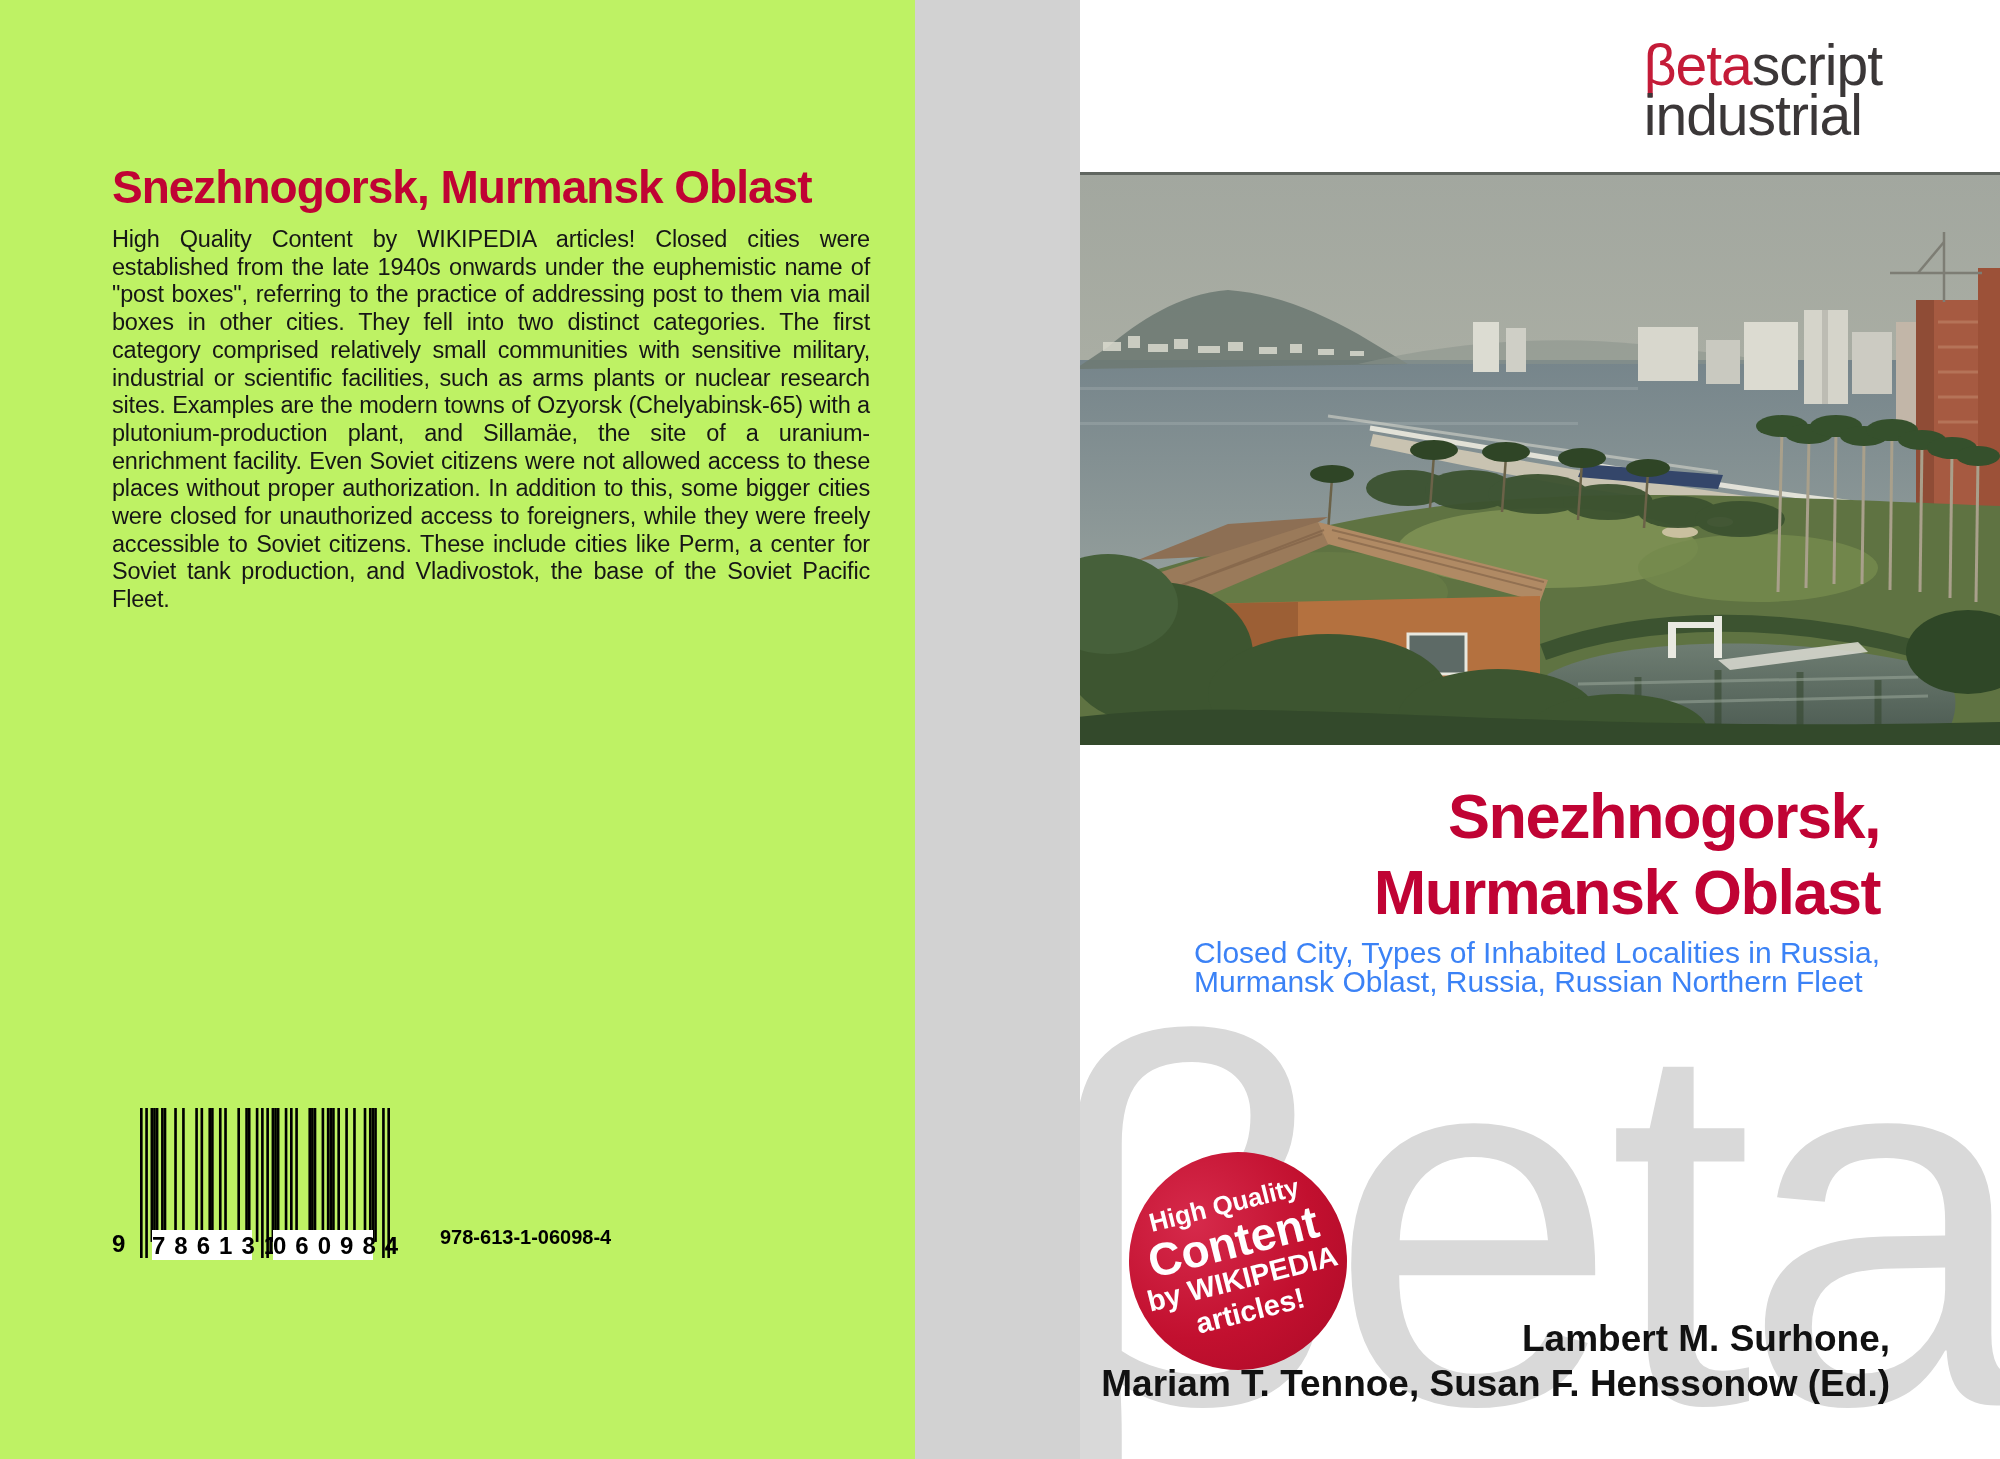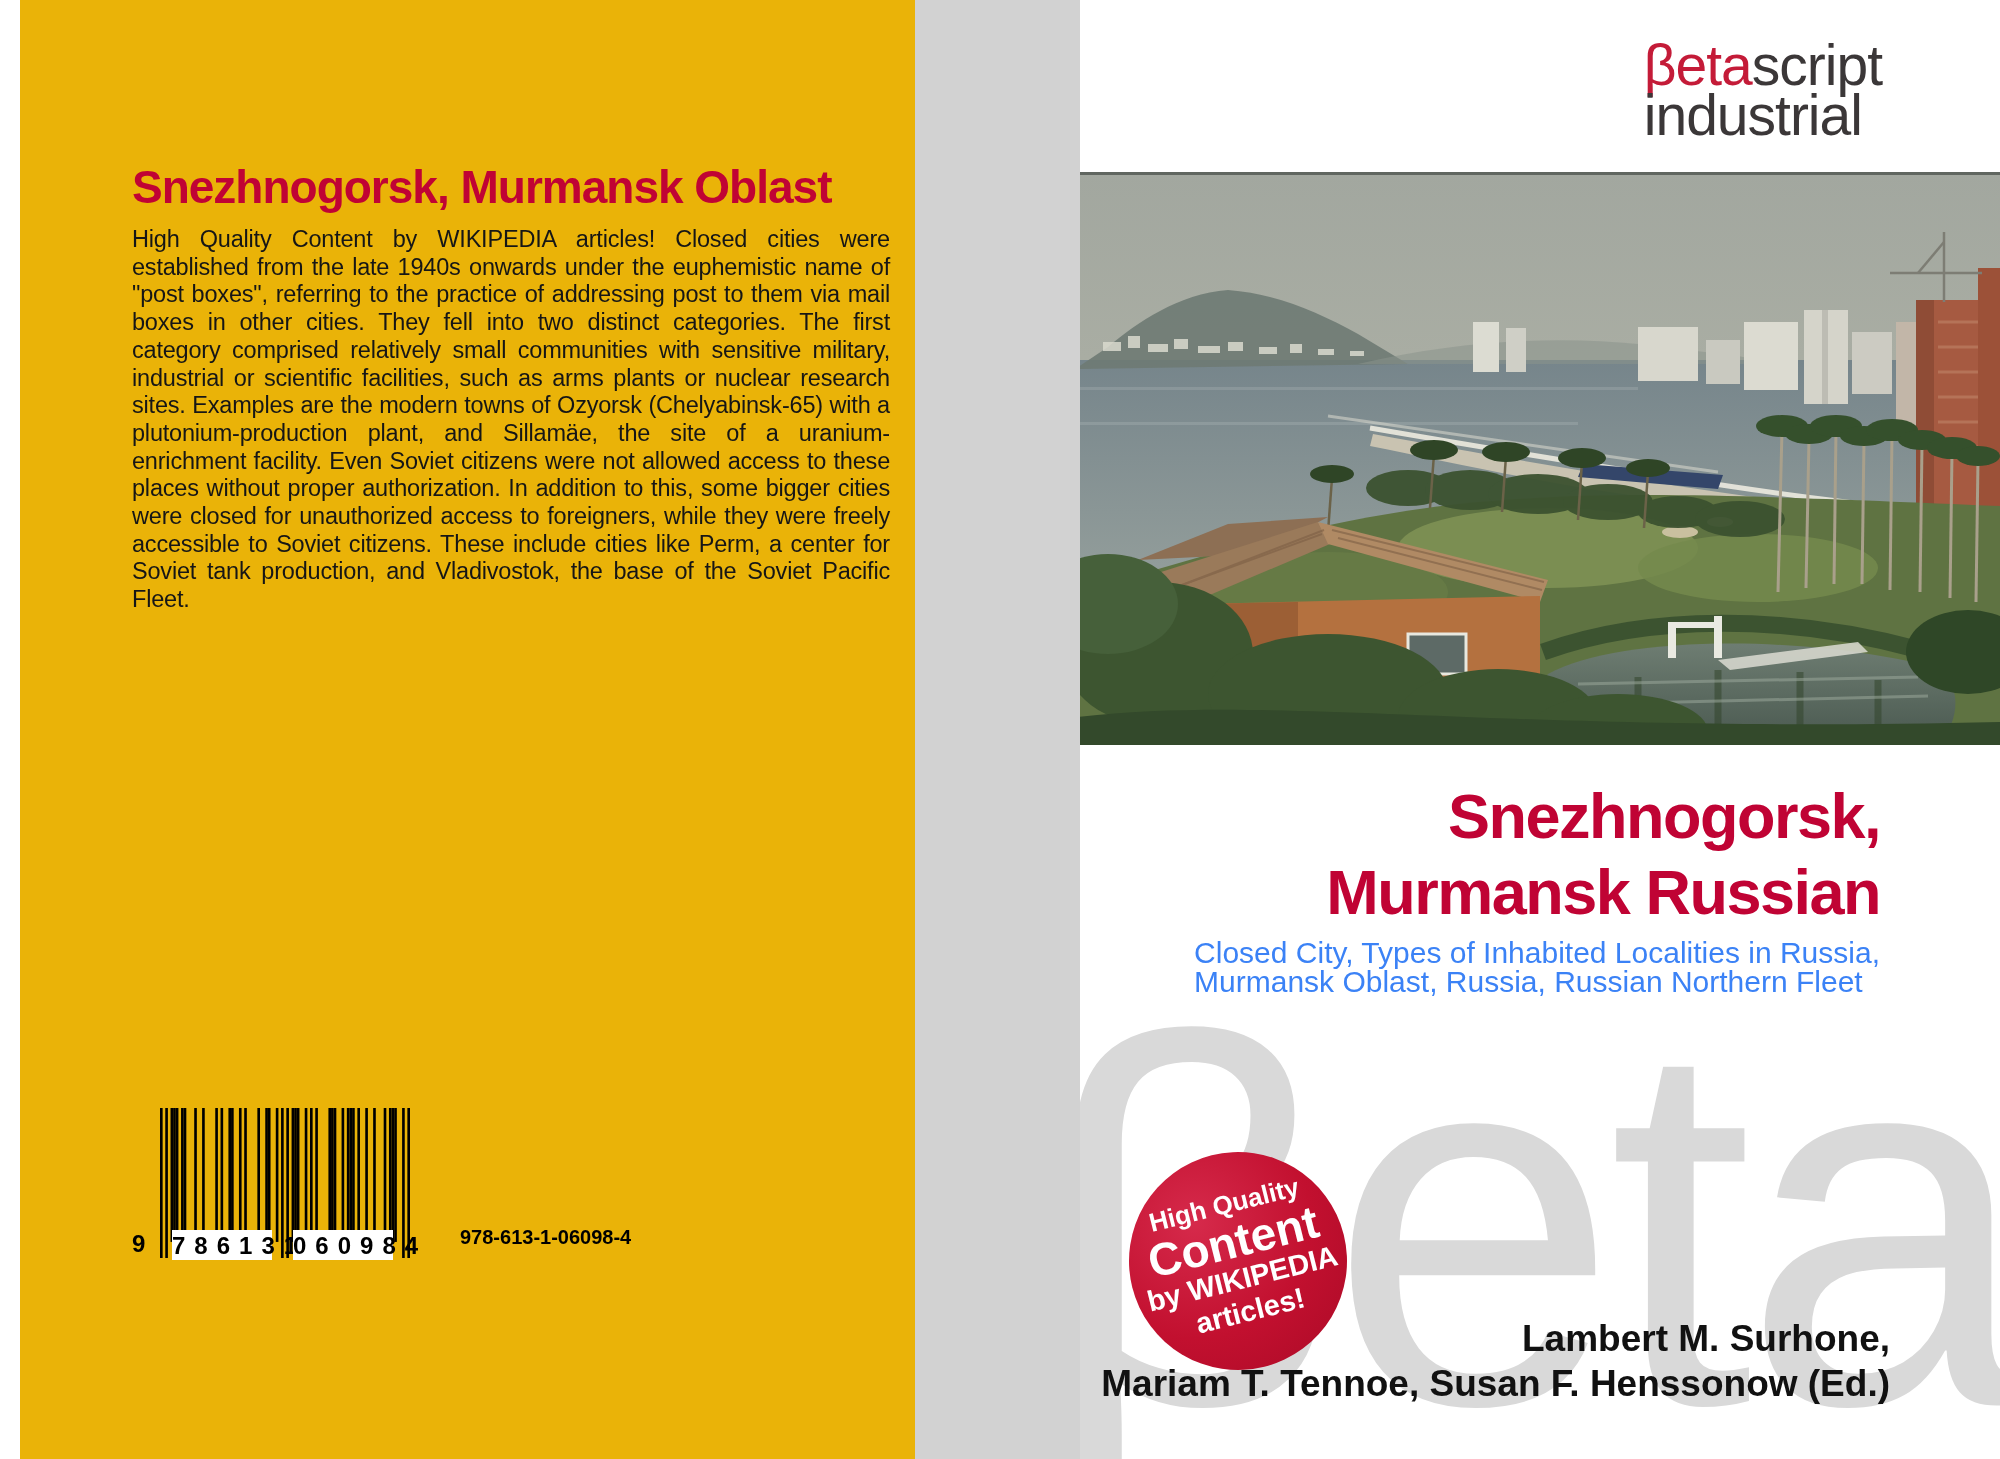--- a/index.html
+++ b/index.html
@@ -1,20 +1,20 @@
 <!DOCTYPE html>
 <html><head>
 <meta charset="utf-8">
 <style>
   html,body{margin:0;padding:0;background:#fff;}
   .page{position:relative;width:2000px;height:1459px;background:#ffffff;overflow:hidden;
         font-family:"Liberation Sans", sans-serif;}
 
   
-  .back-cover{position:absolute;left:0;top:0;width:1087px;height:1459px;background:#eab308;margin-left:20px;}
+  .back-cover{position:absolute;left:0;top:0;width:1087px;height:1459px;background:#bef264;}
   .back-title{position:absolute;left:112px;top:160px;font-size:46px;font-weight:bold;
               color:#c00334;letter-spacing:-1px;white-space:nowrap;}
   .back-body{position:absolute;left:112px;top:226px;width:758px;font-size:23.5px;line-height:27.7px;
              color:#161616;text-align:justify;text-align-last:left;letter-spacing:-0.2px;}
 
   .barcode{position:absolute;left:140px;top:1108px;width:640px;height:180px;}
   .barcode-bars{position:absolute;left:0;top:0;}
   .bc-digit-9{position:absolute;left:-28px;top:122px;font-size:24px;font-weight:bold;color:#000;}
   .bc-group{position:absolute;top:122px;background:#ffffff;font-size:24px;font-weight:bold;color:#000;
             letter-spacing:9px;text-align:center;padding-top:2px;}
@@ -302,21 +302,21 @@
         <ellipse cx="30" cy="432" rx="70" ry="50" fill="#46603a"></ellipse>
         <ellipse cx="890" cy="480" rx="62" ry="42" fill="#2f4727"></ellipse>
       </g>
       <path d="M0,545 C200,522 420,562 922,550 L922,573 L0,573 Z" fill="#33492b"></path>
 
       <rect x="0" y="0" width="922" height="3" fill="#454a46" opacity="0.7"></rect>
     </svg>
 
     <div class="front-title">
       <div>Snezhnogorsk,</div>
-      <div>Murmansk Russian</div>
+      <div>Murmansk Oblast</div>
     </div>
 
     <div class="front-subtitle">
       <div>Closed City, Types of Inhabited Localities in Russia,</div>
       <div>Murmansk Oblast, Russia, Russian Northern Fleet</div>
     </div>
 
     <div class="badge">
       <div class="b1">High Quality</div>
       <div class="b2">Content</div>

